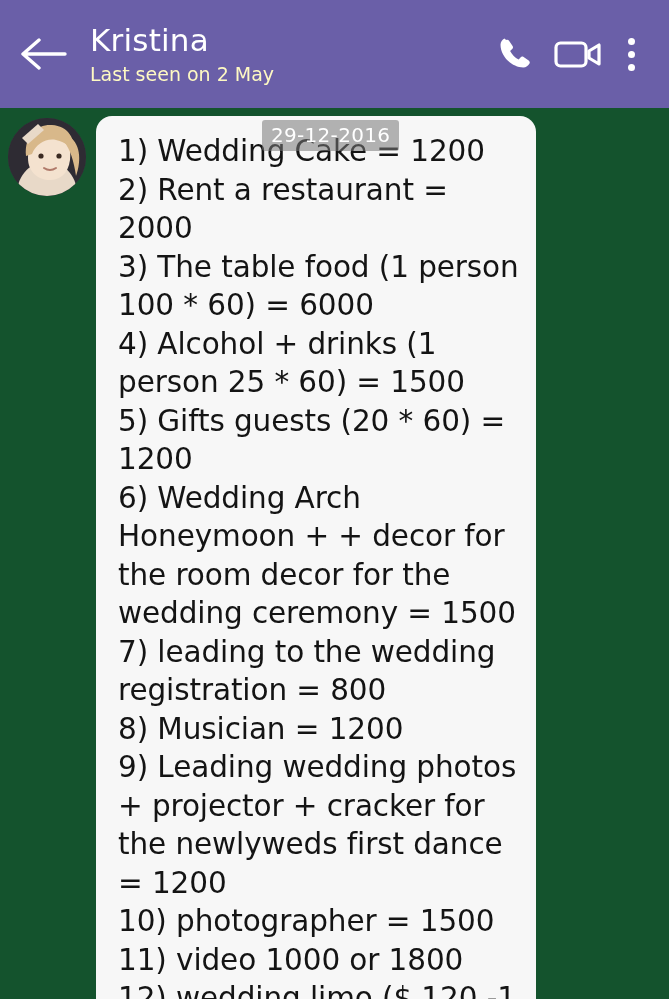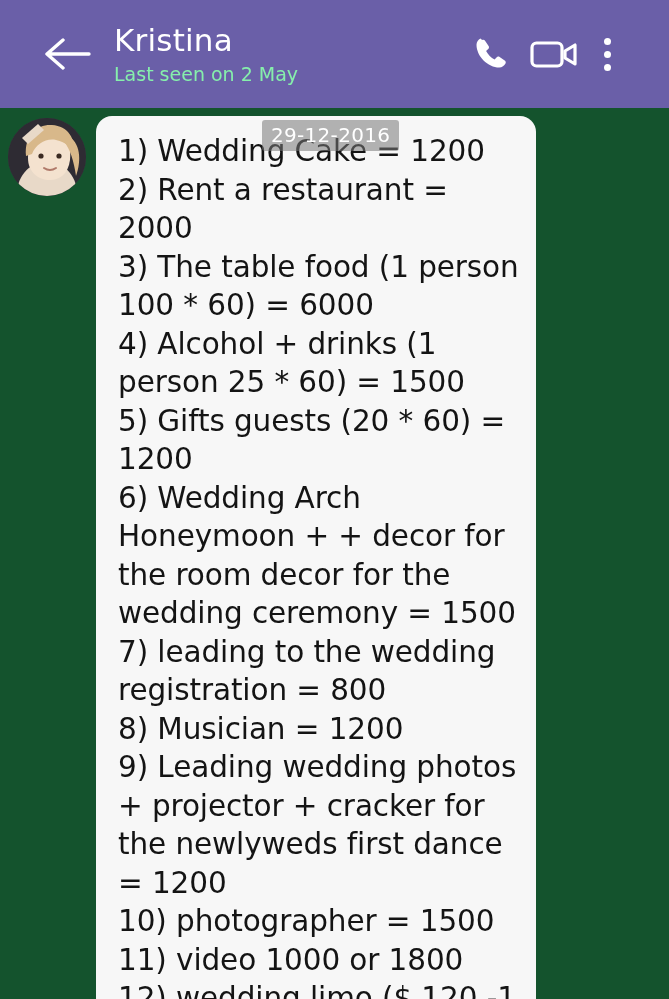--- a/index.html
+++ b/index.html
@@ -20,21 +20,21 @@
 
   
   .header {
     position: absolute;
     top: 0; left: 0;
     width: 669px;
     height: 108px;
     background: #6a5fa8;
     display: flex;
     align-items: center;
-    padding: 0 40px;
+    padding: 0 16px;
   }
   .back-btn {
     width: 56px;
     height: 56px;
     display: flex;
     align-items: center;
     justify-content: center;
     flex: 0 0 auto;
     cursor: pointer;
   }
@@ -46,21 +46,21 @@
     justify-content: center;
   }
   .contact-name {
     color: #ffffff;
     font-size: 31px;
     line-height: 38px;
     font-weight: normal;
     letter-spacing: 0.2px;
   }
   .contact-status {
-    color: #86efac;
+    color: #fef9c3;
     font-size: 19px;
     line-height: 26px;
     margin-top: 2px;
   }
   .header-action {
     width: 62px;
     height: 62px;
     display: flex;
     align-items: center;
     justify-content: center;

